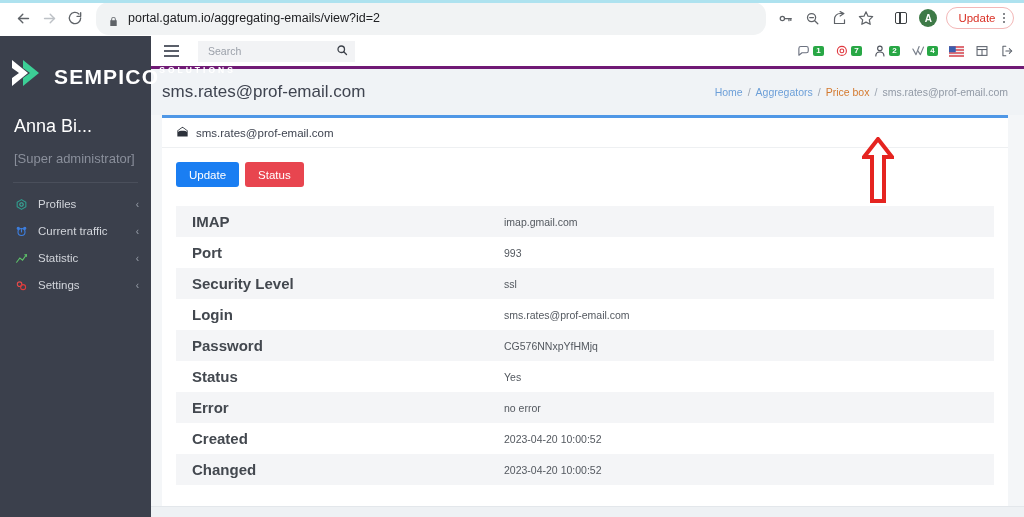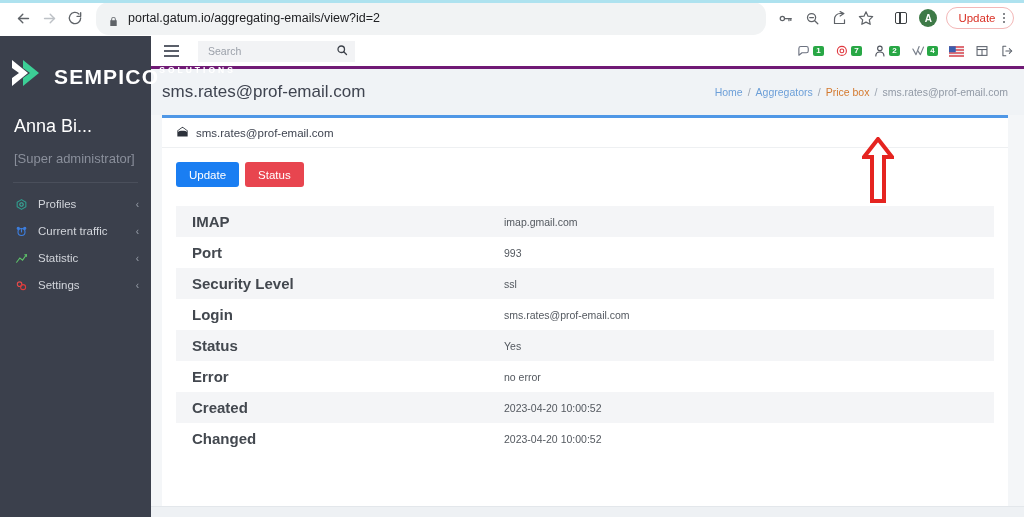--- a/index.html
+++ b/index.html
@@ -617,20 +617,24 @@
               </tr>
               <tr>
                 <th>Security Level</th>
                 <td>ssl</td>
               </tr>
               <tr>
                 <th>Login</th>
                 <td>sms.rates@prof-email.com</td>
               </tr>
               <tr>
+                <th>Password</th>
+                <td>CG576NNxpYfHMjq</td>
+              </tr>
+              <tr>
                 <th>Status</th>
                 <td>Yes</td>
               </tr>
               <tr>
                 <th>Error</th>
                 <td>no error</td>
               </tr>
               <tr>
                 <th>Created</th>
                 <td>2023-04-20 10:00:52</td>

